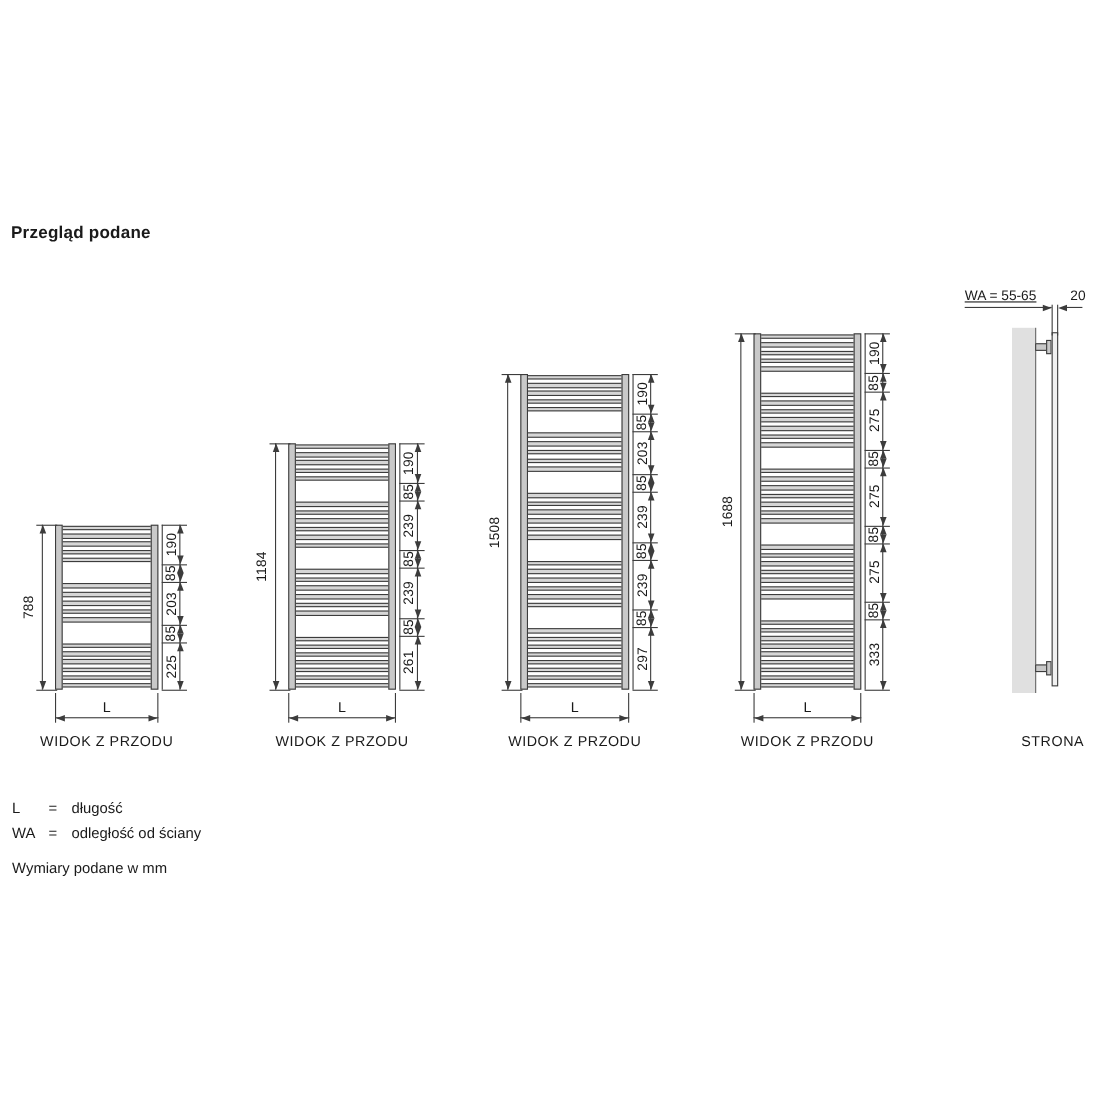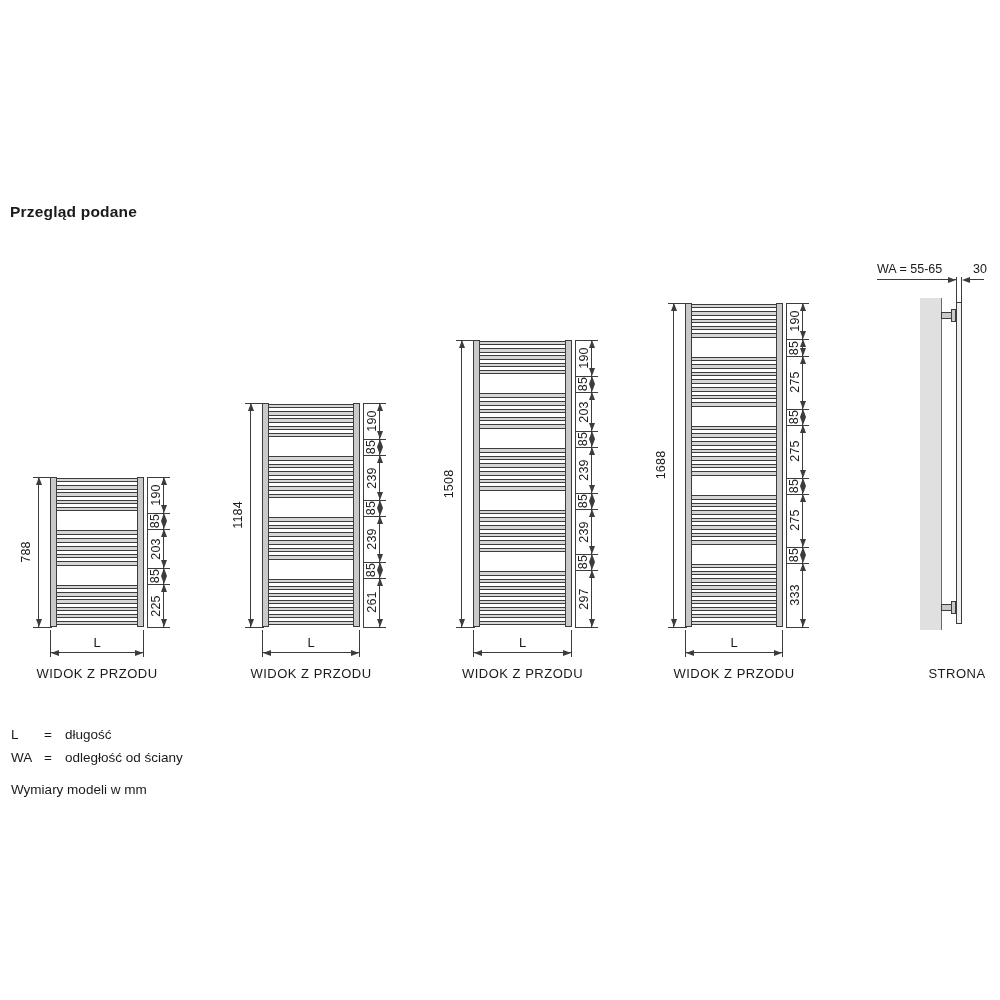--- a/index.html
+++ b/index.html
@@ -43,21 +43,21 @@
       <span class="legend-eq">=</span>
       <span class="legend-desc">długość</span>
     </div>
     <div class="legend-row">
       <span class="legend-sym">WA</span>
       <span class="legend-eq">=</span>
       <span class="legend-desc">odległość od ściany</span>
     </div>
   </div>
 
-  <div id="units-note">Wymiary modeli w mm</div>
+  <div id="units-note">Wymiary podane w mm</div>
 <div class="tube" style="left: 56px; top: 478.013px; width: 82px; height: 4.3401px;"></div>
     <div class="tube" style="left: 56px; top: 485.246px; width: 82px; height: 4.3401px;"></div>
     <div class="tube" style="left: 56px; top: 492.48px; width: 82px; height: 4.3401px;"></div>
     <div class="tube" style="left: 56px; top: 499.713px; width: 82px; height: 4.3401px;"></div>
     <div class="tube" style="left: 56px; top: 506.947px; width: 82px; height: 4.3401px;"></div>
     <div class="tube" style="left: 56px; top: 530.43px; width: 82px; height: 4.63706px;"></div>
     <div class="tube" style="left: 56px; top: 538.158px; width: 82px; height: 4.63706px;"></div>
     <div class="tube" style="left: 56px; top: 545.887px; width: 82px; height: 4.63706px;"></div>
     <div class="tube" style="left: 56px; top: 553.615px; width: 82px; height: 4.63706px;"></div>
     <div class="tube" style="left: 56px; top: 561.343px; width: 82px; height: 4.63706px;"></div>
@@ -419,18 +419,18 @@
     <div class="wall" style="left: 920px; top: 298px; width: 22px; height: 332px;"></div>
     <div class="bracket" style="left: 941px; top: 312px; width: 14px; height: 7px;"></div>
     <div class="bracket" style="left: 951px; top: 309px; width: 5px; height: 13px;"></div>
     <div class="bracket" style="left: 941px; top: 604px; width: 14px; height: 7px;"></div>
     <div class="bracket" style="left: 951px; top: 601px; width: 5px; height: 13px;"></div>
     <div class="profile" style="left: 956px; top: 302px; width: 6px; height: 322px;"></div>
     <div class="vline" style="left: 956px; top: 277px; width: 1px; height: 28px;"></div>
     <div class="vline" style="left: 961px; top: 277px; width: 1px; height: 28px;"></div>
     <div class="hline" style="left: 877px; top: 279px; width: 79px; height: 1px;"></div>
     <div class="arr right" style="left: 948px; top: 276.5px;"></div>
-    <div class="dim-text" style="left: 877px; top: 262px;">WA = 55-65</div>
+    <div class="dim-text" style="left: 877px; top: 262px; text-decoration: underline;">WA = 55-65</div>
     <div class="arr left" style="left: 962px; top: 276.5px;"></div>
     <div class="hline" style="left: 970px; top: 279px; width: 14px; height: 1px;"></div>
-    <div class="dim-text" style="left: 973px; top: 262px;">30</div>
+    <div class="dim-text" style="left: 973px; top: 262px;">20</div>
     <div class="view-label" style="left: 897px; top: 666px; width: 120px;">STRONA</div>
   </div>
 
 </body></html>

